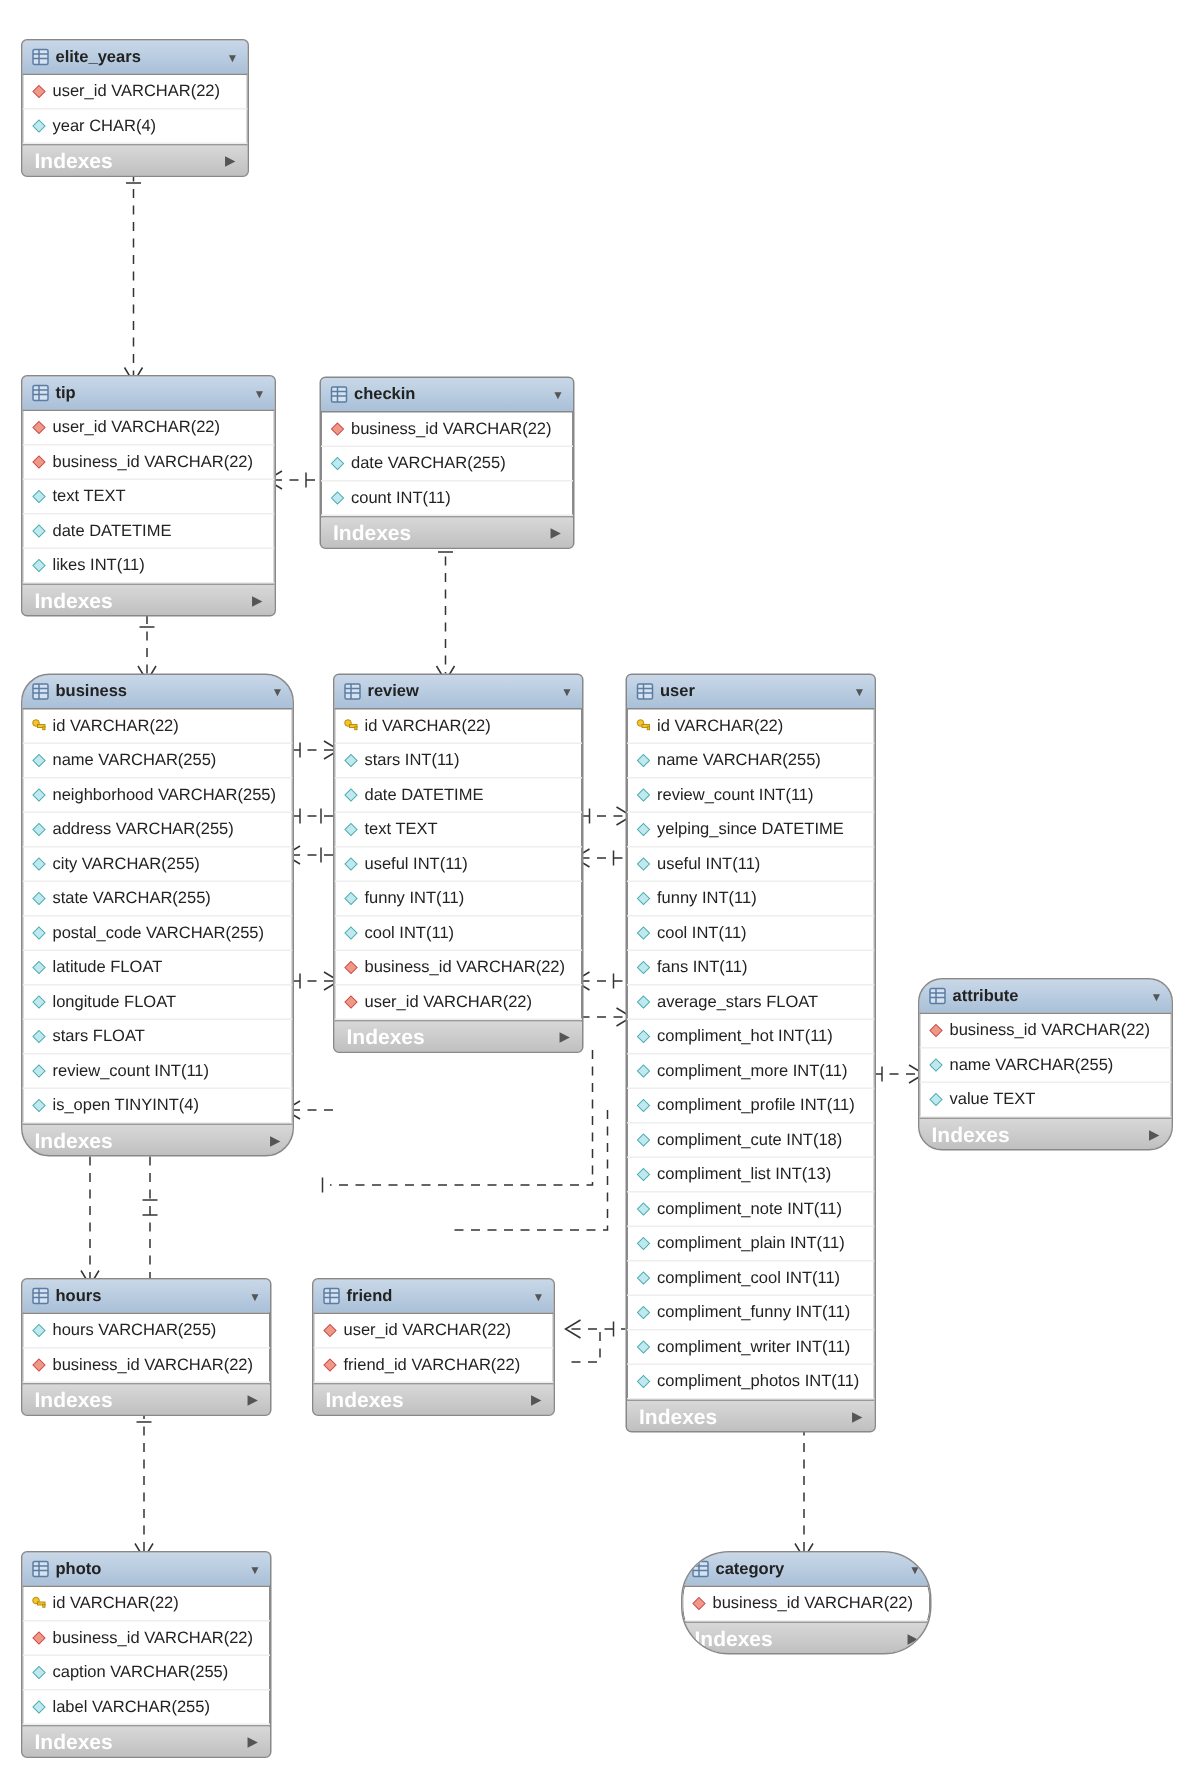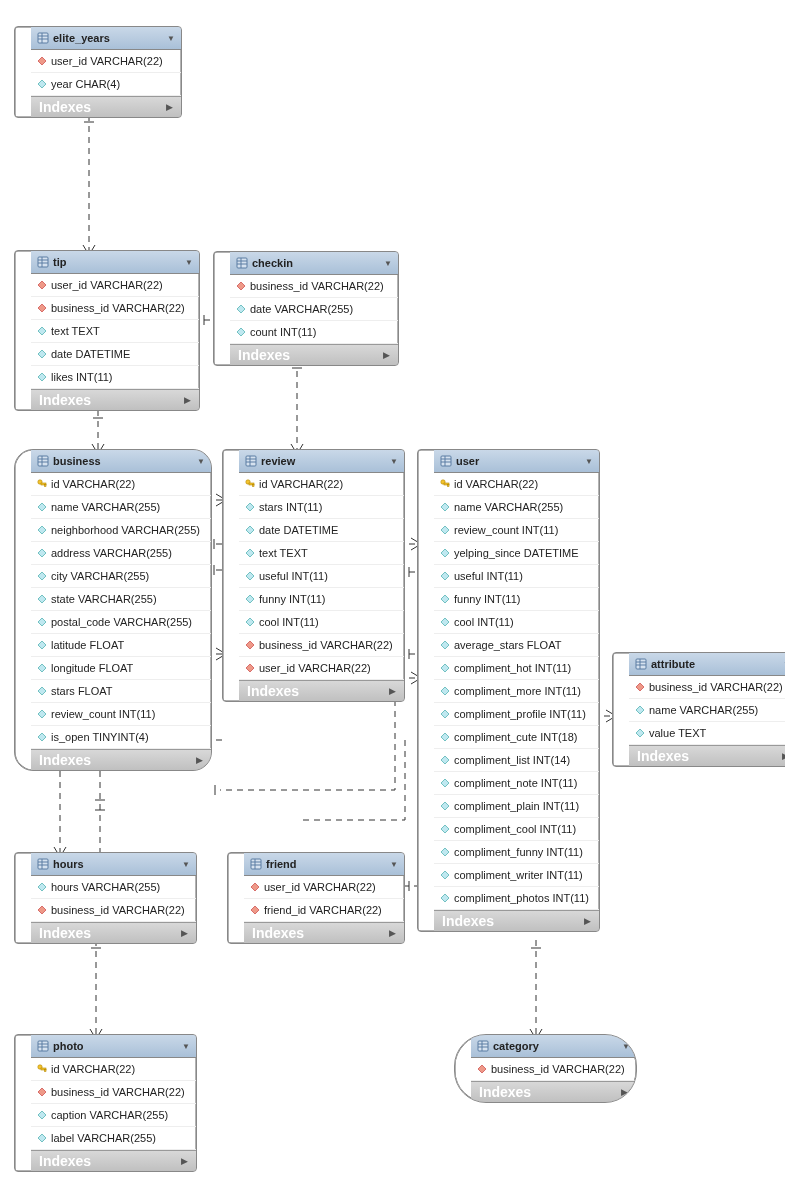--- a/index.html
+++ b/index.html
@@ -18,21 +18,20 @@
   }
   .entity {
     position: absolute;
     border: 1px solid #888;
     border-radius: 4px;
     background: #fff;
     box-shadow: 0 0 0 0.5px #666 inset;
     font-size: 11px;
     color: #222;
     overflow: hidden;
-    padding-left: 16px;
   }
   .entity-header {
     display: flex;
     align-items: center;
     background: linear-gradient(#c9d8e8, #a9c0d8);
     border-bottom: 1px solid #888;
     padding: 2px 6px;
     height: 18px;
   }
   .entity-header .table-icon {
@@ -512,20 +511,26 @@
       <div class="column">
         <span class="col-icon"><svg width="10" height="10" viewBox="0 0 10 10">
             <polygon points="5,1 9,5 5,9 1,5" fill="#bfe8f0" stroke="#4aa" stroke-width="0.7"></polygon>
           </svg></span>
         <span class="col-text">cool INT(11)</span>
       </div>
       <div class="column">
         <span class="col-icon"><svg width="10" height="10" viewBox="0 0 10 10">
             <polygon points="5,1 9,5 5,9 1,5" fill="#bfe8f0" stroke="#4aa" stroke-width="0.7"></polygon>
           </svg></span>
+        <span class="col-text">fans INT(11)</span>
+      </div>
+      <div class="column">
+        <span class="col-icon"><svg width="10" height="10" viewBox="0 0 10 10">
+            <polygon points="5,1 9,5 5,9 1,5" fill="#bfe8f0" stroke="#4aa" stroke-width="0.7"></polygon>
+          </svg></span>
         <span class="col-text">average_stars FLOAT</span>
       </div>
       <div class="column">
         <span class="col-icon"><svg width="10" height="10" viewBox="0 0 10 10">
             <polygon points="5,1 9,5 5,9 1,5" fill="#bfe8f0" stroke="#4aa" stroke-width="0.7"></polygon>
           </svg></span>
         <span class="col-text">compliment_hot INT(11)</span>
       </div>
       <div class="column">
         <span class="col-icon"><svg width="10" height="10" viewBox="0 0 10 10">
@@ -542,21 +547,21 @@
       <div class="column">
         <span class="col-icon"><svg width="10" height="10" viewBox="0 0 10 10">
             <polygon points="5,1 9,5 5,9 1,5" fill="#bfe8f0" stroke="#4aa" stroke-width="0.7"></polygon>
           </svg></span>
         <span class="col-text">compliment_cute INT(18)</span>
       </div>
       <div class="column">
         <span class="col-icon"><svg width="10" height="10" viewBox="0 0 10 10">
             <polygon points="5,1 9,5 5,9 1,5" fill="#bfe8f0" stroke="#4aa" stroke-width="0.7"></polygon>
           </svg></span>
-        <span class="col-text">compliment_list INT(14)</span>
+        <span class="col-text">compliment_list INT(13)</span>
       </div>
       <div class="column">
         <span class="col-icon"><svg width="10" height="10" viewBox="0 0 10 10">
             <polygon points="5,1 9,5 5,9 1,5" fill="#bfe8f0" stroke="#4aa" stroke-width="0.7"></polygon>
           </svg></span>
         <span class="col-text">compliment_note INT(11)</span>
       </div>
       <div class="column">
         <span class="col-icon"><svg width="10" height="10" viewBox="0 0 10 10">
             <polygon points="5,1 9,5 5,9 1,5" fill="#bfe8f0" stroke="#4aa" stroke-width="0.7"></polygon>
@@ -585,21 +590,21 @@
         <span class="col-icon"><svg width="10" height="10" viewBox="0 0 10 10">
             <polygon points="5,1 9,5 5,9 1,5" fill="#bfe8f0" stroke="#4aa" stroke-width="0.7"></polygon>
           </svg></span>
         <span class="col-text">compliment_photos INT(11)</span>
       </div>
       <div class="indexes">
         <span class="label">Indexes</span>
         <span class="arrow">▶</span>
       </div>
     </div>
-  <div id="ent-attribute" class="entity" style="left: 612px; top: 652px; width: 168px;">
+  <div id="ent-attribute" class="entity" style="left: 612px; top: 652px; width: 168px; border-radius: 16px;">
       <div class="entity-header">
         <span class="table-icon"><svg class="table-icon-svg" width="12" height="12" viewBox="0 0 12 12">
             <rect x="1" y="1" width="10" height="10" rx="1"></rect>
             <line x1="1" y1="4" x2="11" y2="4"></line>
             <line x1="1" y1="7" x2="11" y2="7"></line>
             <line x1="5" y1="1" x2="5" y2="11"></line>
           </svg></span>
         <span class="title">attribute</span>
         <span class="disclosure">▼</span>
       </div>
@@ -647,21 +652,21 @@
         <span class="col-icon"><svg width="10" height="10" viewBox="0 0 10 10">
             <polygon points="5,1 9,5 5,9 1,5" fill="#e98" stroke="#c44" stroke-width="0.7"></polygon>
           </svg></span>
         <span class="col-text">business_id VARCHAR(22)</span>
       </div>
       <div class="indexes">
         <span class="label">Indexes</span>
         <span class="arrow">▶</span>
       </div>
     </div>
-  <div id="ent-friend" class="entity" style="left: 227px; top: 852px; width: 160px;">
+  <div id="ent-friend" class="entity" style="left: 208px; top: 852px; width: 160px;">
       <div class="entity-header">
         <span class="table-icon"><svg class="table-icon-svg" width="12" height="12" viewBox="0 0 12 12">
             <rect x="1" y="1" width="10" height="10" rx="1"></rect>
             <line x1="1" y1="4" x2="11" y2="4"></line>
             <line x1="1" y1="7" x2="11" y2="7"></line>
             <line x1="5" y1="1" x2="5" y2="11"></line>
           </svg></span>
         <span class="title">friend</span>
         <span class="disclosure">▼</span>
       </div>

